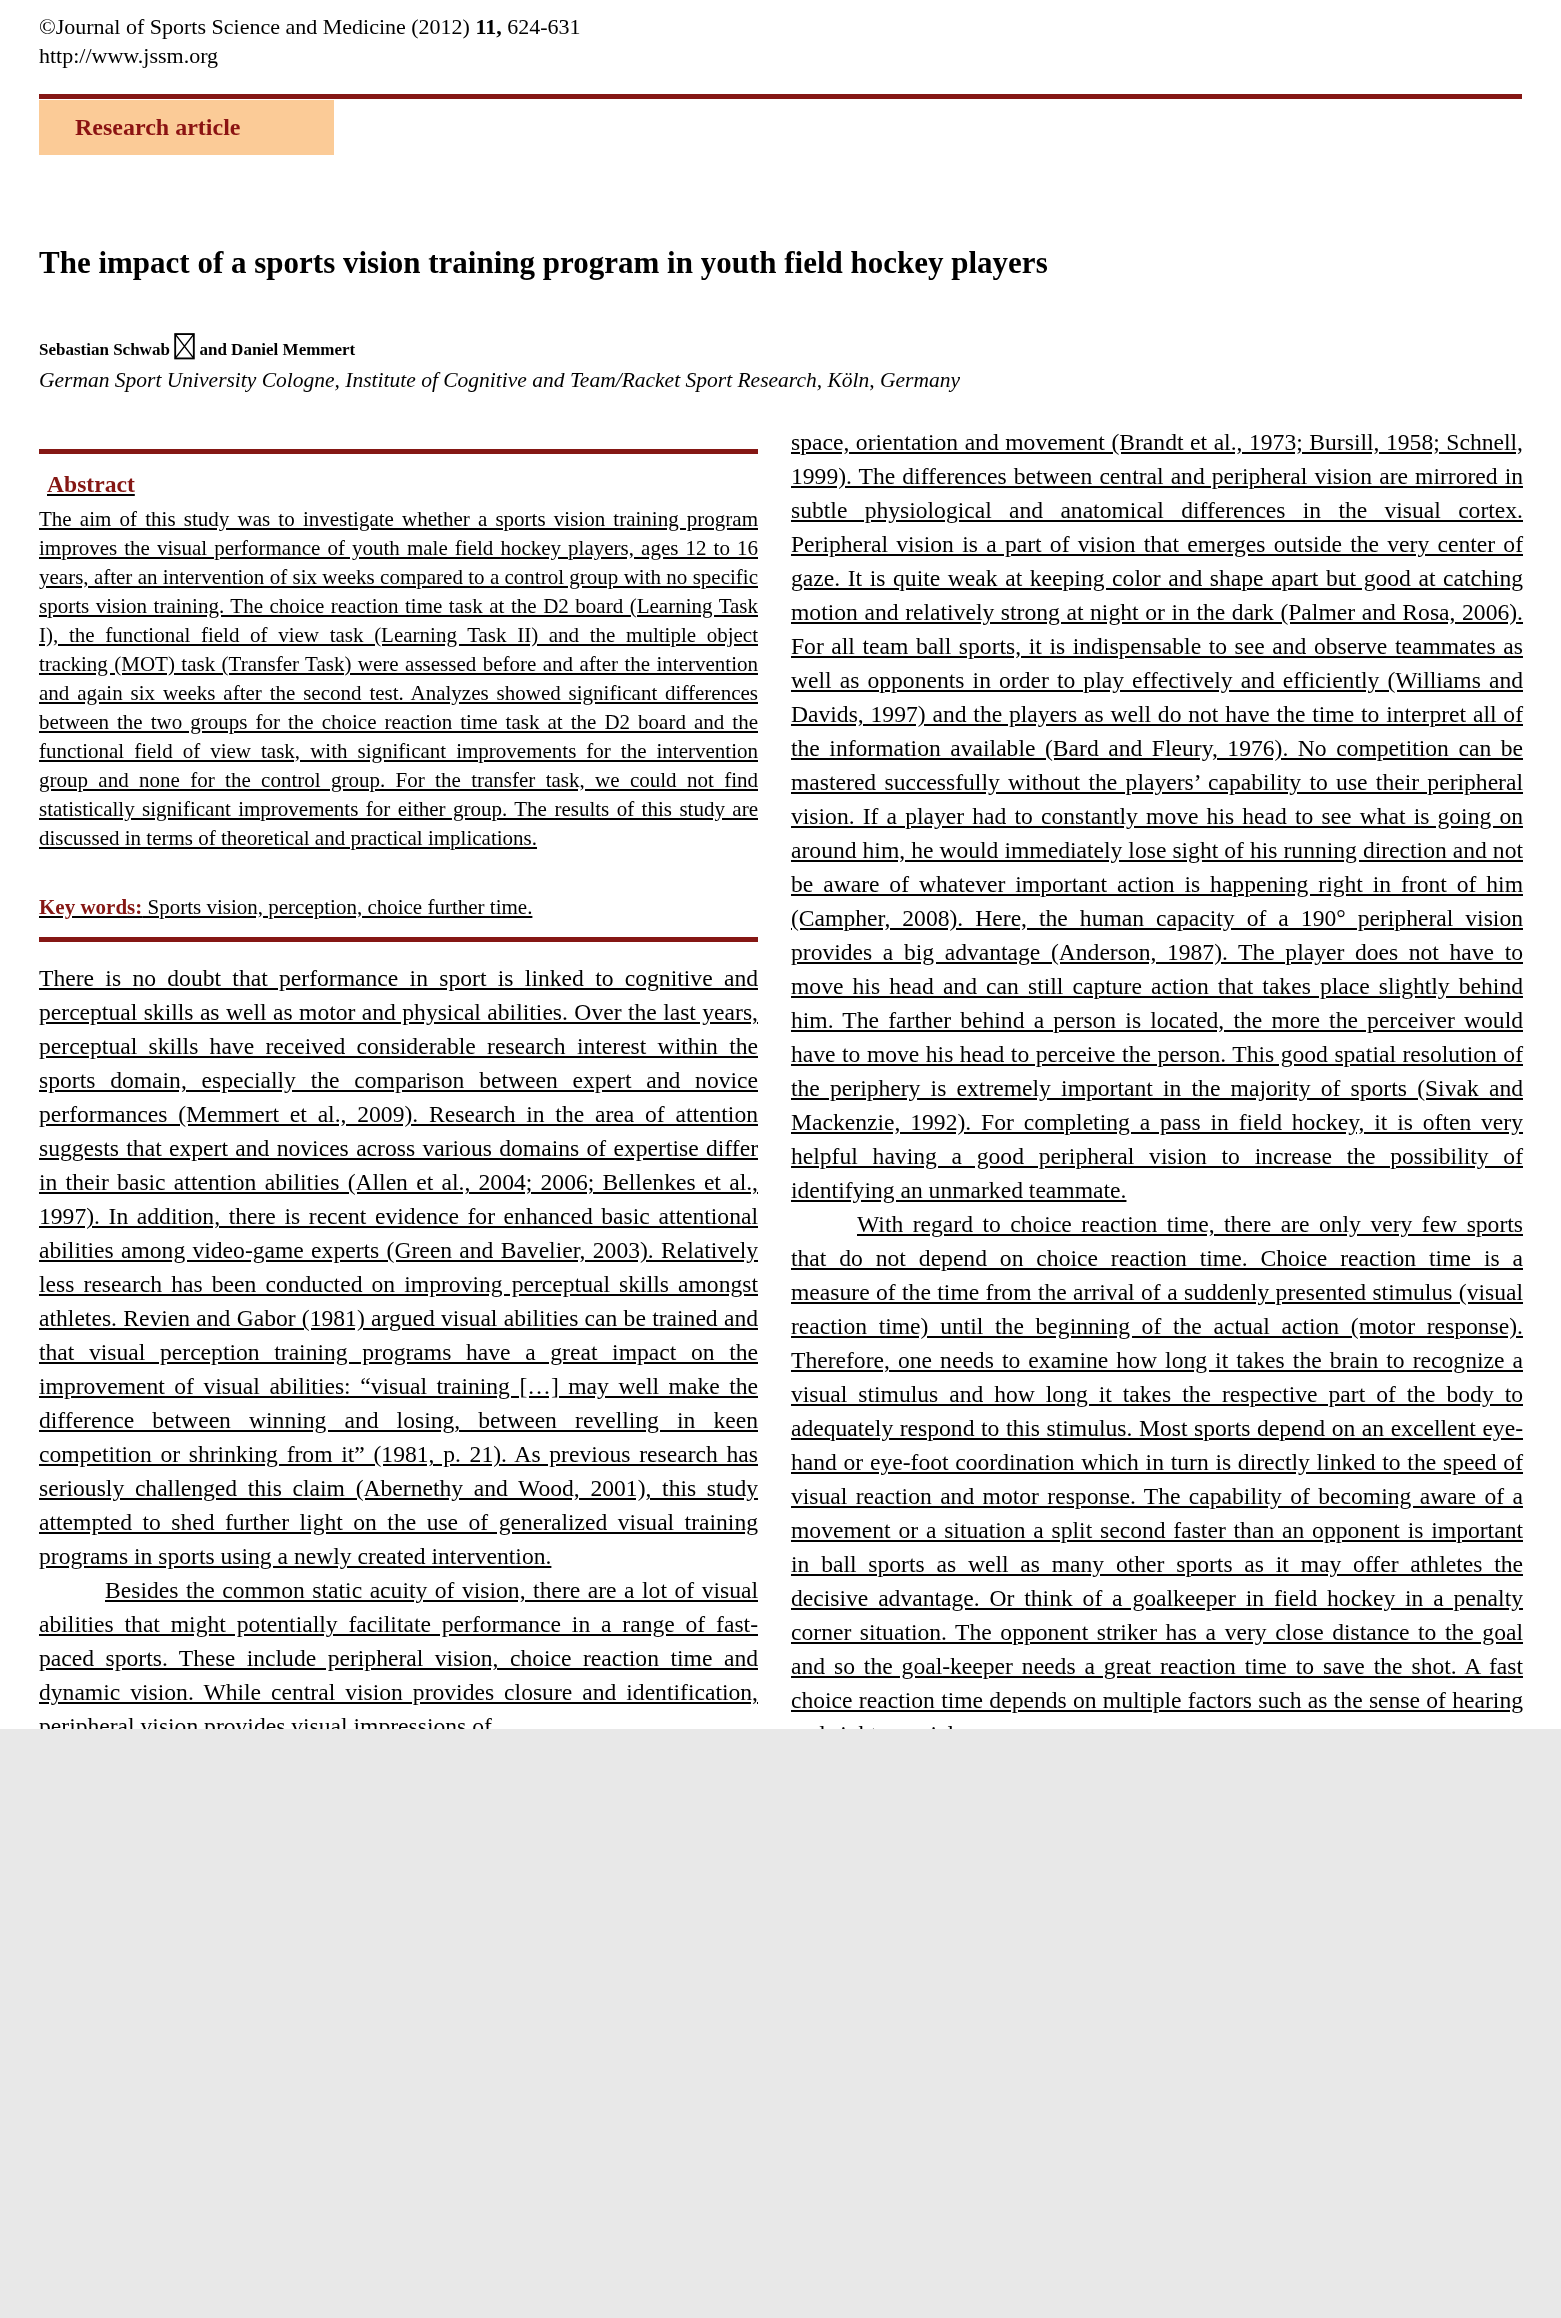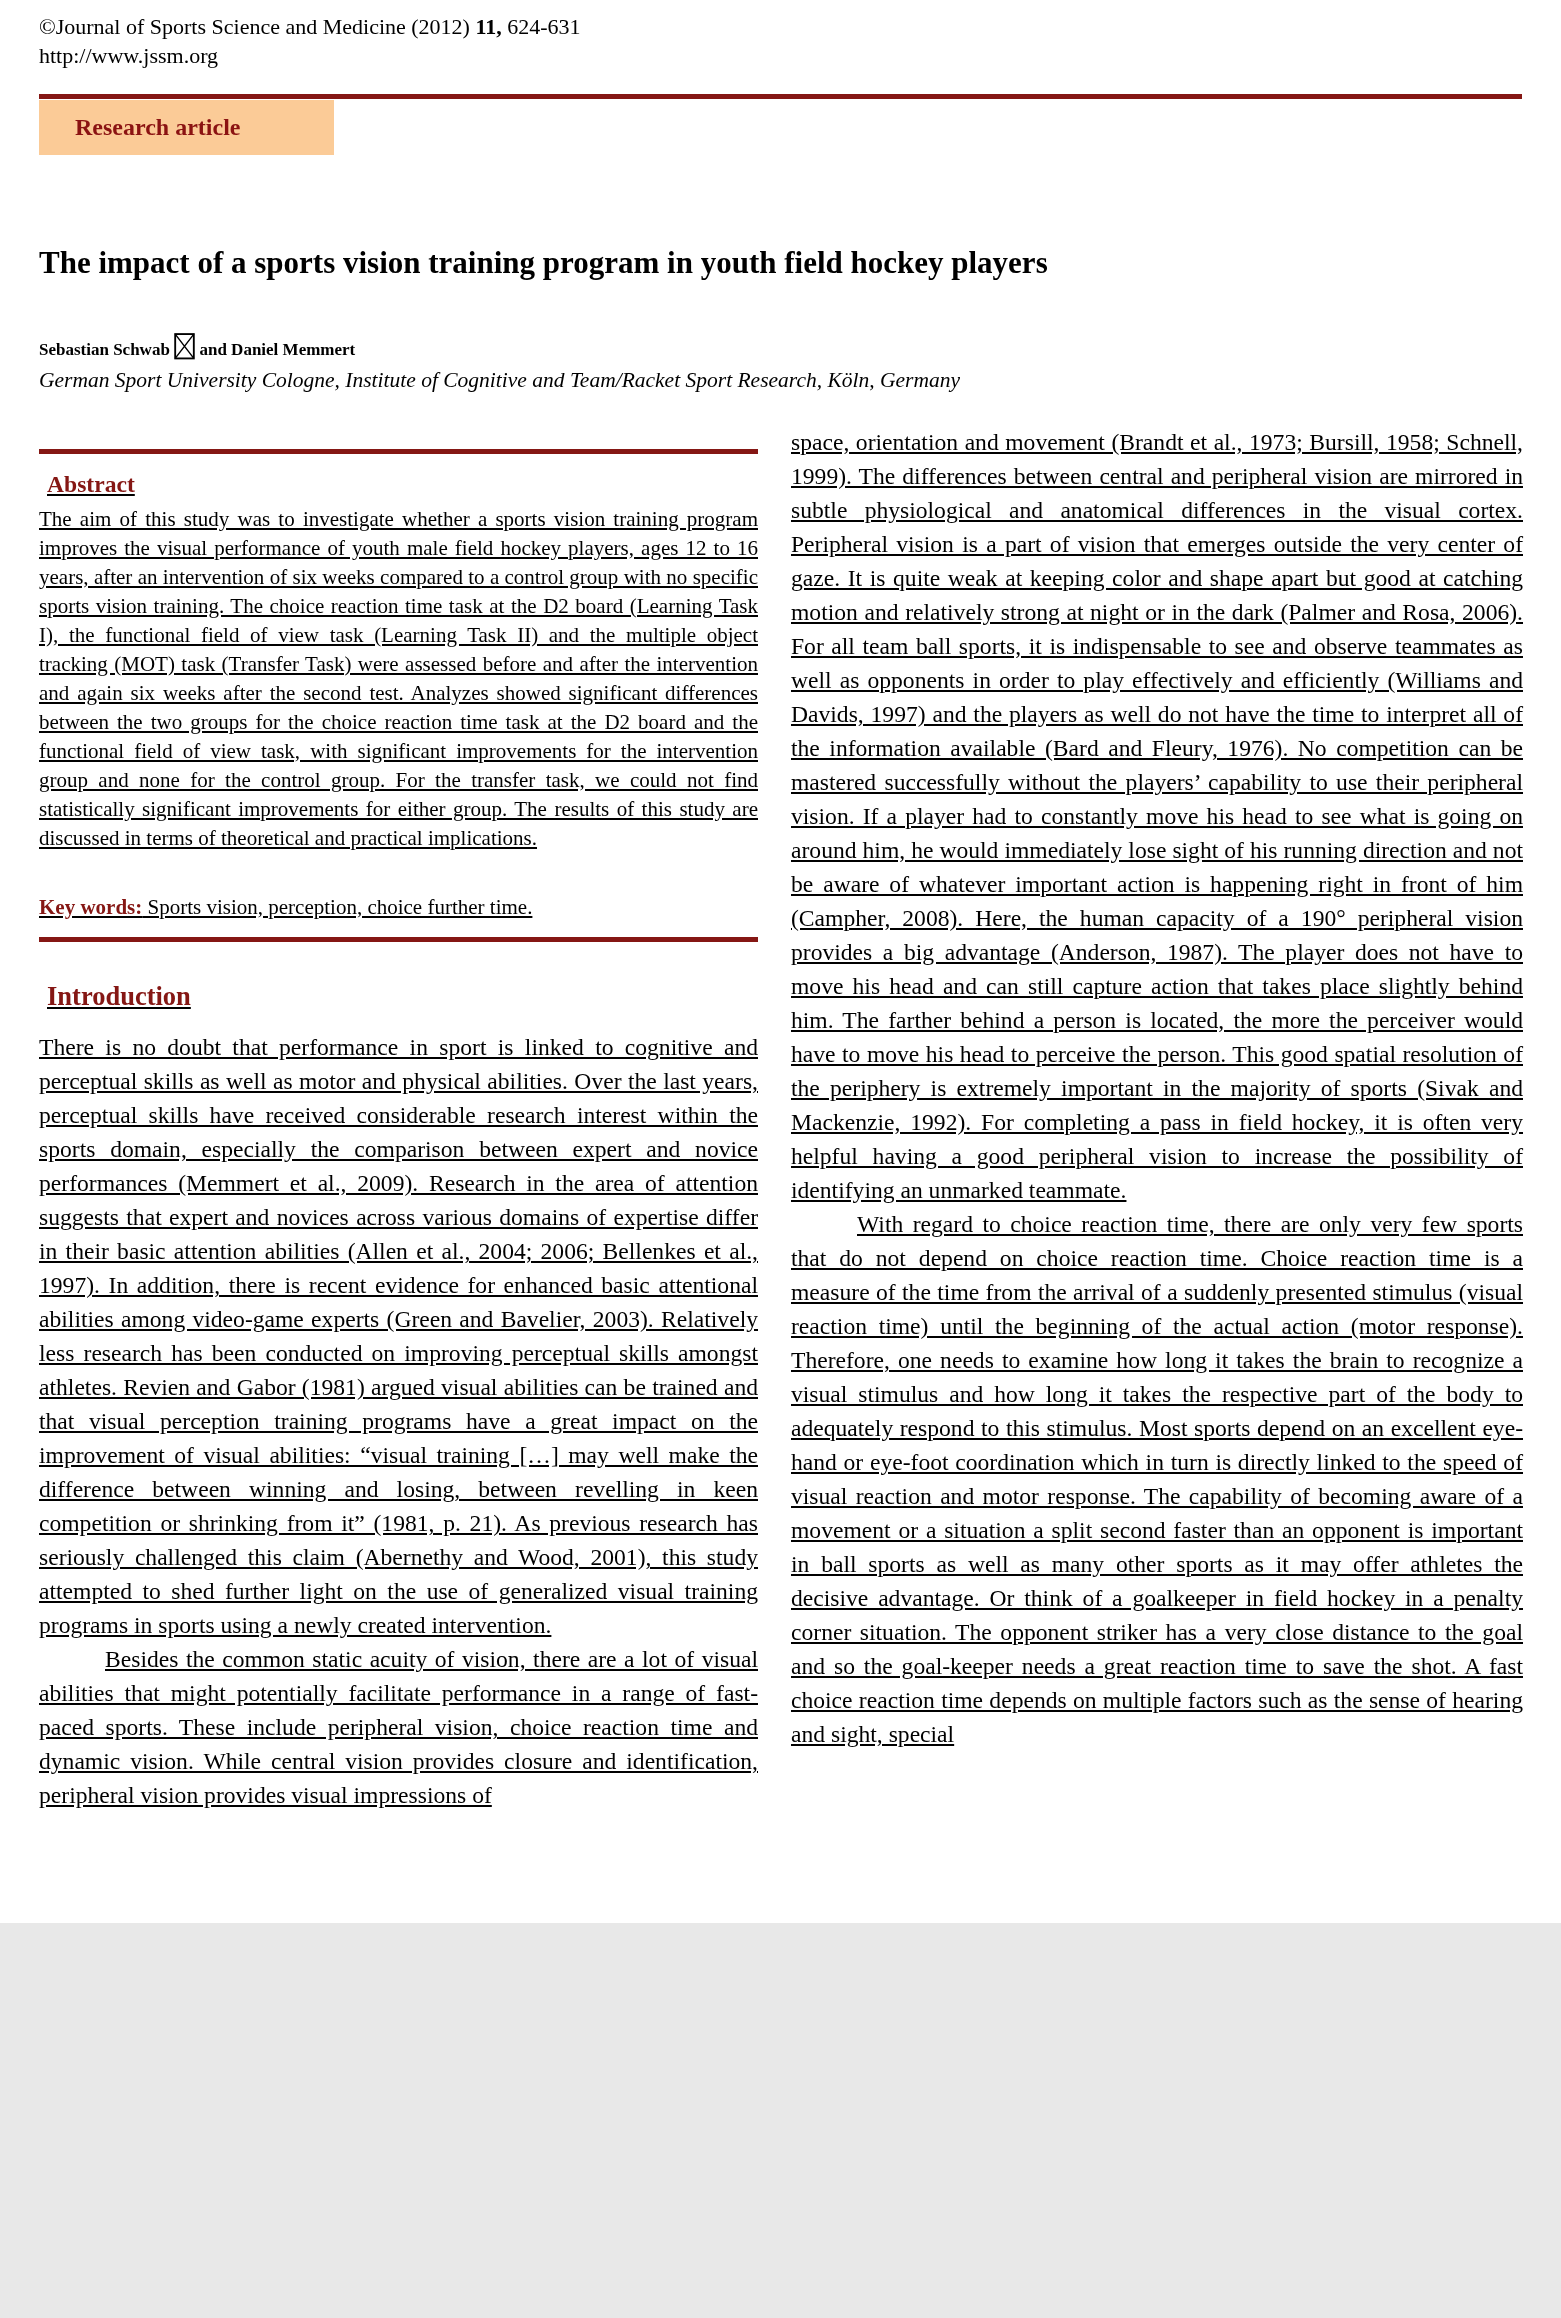--- a/index.html
+++ b/index.html
@@ -5,21 +5,21 @@
   :root{
     --accent:#851714;
     --badge-bg:#FBCB97;
     --badge-fg:#8B1312;
     --ink:#000000;
     --paper:#ffffff;
   }
   html,body{margin:0;padding:0;background:#e8e8e8;}
   .page{
     position:relative;
-    width:1561px;height:1923px;
+    width:1561px;height:1729px;
     background:var(--paper);
     font-family:"Liberation Serif","DejaVu Serif",serif;
     color:var(--ink);
     overflow:hidden;
   }
   .jheader{position:absolute;left:39px;top:11.5px;font-size:22px;line-height:29px;}
   .jheader b{font-weight:bold;}
   .top-rule{position:absolute;left:39px;top:94px;width:1483px;height:5px;background:var(--accent);}
   .badge{
     position:absolute;left:39px;top:100px;width:295px;height:55px;
@@ -80,21 +80,20 @@
   </div>
 
   <div class="affiliation">German Sport University Cologne, Institute of Cognitive and Team/Racket Sport Research, Köln, Germany</div>
 
   <div class="col col-left">
     <div class="rule rule1"></div>
     <h3 class="shead abstract-h">Abstract</h3>
     <p class="abs abs-body">The aim of this study was to investigate whether a sports vision training program improves the visual performance of youth male field hockey players, ages 12 to 16 years, after an intervention of six weeks compared to a control group with no specific sports vision training. The choice reaction time task at the D2 board (Learning Task I), the functional field of view task (Learning Task II) and the multiple object tracking (MOT) task (Transfer Task) were assessed before and after the intervention and again six weeks after the second test. Analyzes showed significant differences between the two groups for the choice reaction time task at the D2 board and the functional field of view task, with significant improvements for the intervention group and none for the control group. For the transfer task, we could not find statistically significant improvements for either group. The results of this study are discussed in terms of theoretical and practical implications.</p>
     <p class="abs kw"><span class="maroon">Key words:</span><span> Sports vision, perception, choice further time.</span></p>
     <div class="rule rule2"></div>
-    <h3 class="shead intro-h">Introduction</h3>
     <p class="body intro-p1">There is no doubt that performance in sport is linked to cognitive and perceptual skills as well as motor and physical abilities. Over the last years, perceptual skills have received considerable research interest within the sports domain, especially the comparison between expert and novice performances (Memmert et al., 2009). Research in the area of attention suggests that expert and novices across various domains of expertise differ in their basic attention abilities (Allen et al., 2004; 2006; Bellenkes et al., 1997). In addition, there is recent evidence for enhanced basic attentional abilities among video-game experts (Green and Bavelier, 2003). Relatively less research has been conducted on improving perceptual skills amongst athletes. Revien and Gabor (1981) argued visual abilities can be trained and that visual perception training programs have a great impact on the improvement of visual abilities: “visual training […] may well make the difference between winning and losing, between revelling in keen competition or shrinking from it” (1981, p. 21). As previous research has seriously challenged this claim (Abernethy and Wood, 2001), this study attempted to shed further light on the use of generalized visual training programs in sports using a newly created intervention.</p>
     <p class="body indent">Besides the common static acuity of vision, there are a lot of visual abilities that might potentially facilitate performance in a range of fast-paced sports. These include peripheral vision, choice reaction time and dynamic vision. While central vision provides closure and identification, peripheral vision provides visual impressions of</p>
   </div>
 
   <div class="col col-right">
     <p class="body">space, orientation and movement (Brandt et al., 1973; Bursill, 1958; Schnell, 1999). The differences between central and peripheral vision are mirrored in subtle physiological and anatomical differences in the visual cortex. Peripheral vision is a part of vision that emerges outside the very center of gaze. It is quite weak at keeping color and shape apart but good at catching motion and relatively strong at night or in the dark (Palmer and Rosa, 2006). For all team ball sports, it is indispensable to see and observe teammates as well as opponents in order to play effectively and efficiently (Williams and Davids, 1997) and the players as well do not have the time to interpret all of the information available (Bard and Fleury, 1976). No competition can be mastered successfully without the players’ capability to use their peripheral vision. If a player had to constantly move his head to see what is going on around him, he would immediately lose sight of his running direction and not be aware of whatever important action is happening right in front of him (Campher, 2008). Here, the human capacity of a 190° peripheral vision provides a big advantage (Anderson, 1987). The player does not have to move his head and can still capture action that takes place slightly behind him. The farther behind a person is located, the more the perceiver would have to move his head to perceive the person. This good spatial resolution of the periphery is extremely important in the majority of sports (Sivak and Mackenzie, 1992). For completing a pass in field hockey, it is often very helpful having a good peripheral vision to increase the possibility of identifying an unmarked teammate.</p>
     <p class="body indent">With regard to choice reaction time, there are only very few sports that do not depend on choice reaction time. Choice reaction time is a measure of the time from the arrival of a suddenly presented stimulus (visual reaction time) until the beginning of the actual action (motor response). Therefore, one needs to examine how long it takes the brain to recognize a visual stimulus and how long it takes the respective part of the body to adequately respond to this stimulus.  Most sports depend on an excellent eye-hand or eye-foot coordination which in turn is directly linked to the speed of visual reaction and motor response. The capability of becoming aware of a movement or a situation a split second faster than an opponent is important in ball sports as well as many other sports as it may offer athletes the decisive advantage. Or think of a goalkeeper in field hockey in a penalty corner situation. The opponent striker has a very close distance to the goal and so the goal-keeper needs a great reaction time to save the shot.  A fast choice reaction time depends on multiple factors such as the sense of hearing and sight, special</p>
   </div>
 
   <div class="footer">Received: 20 March 2012 / Accepted: 28 July 2012 / Published (online): 01 December 2012</div>

